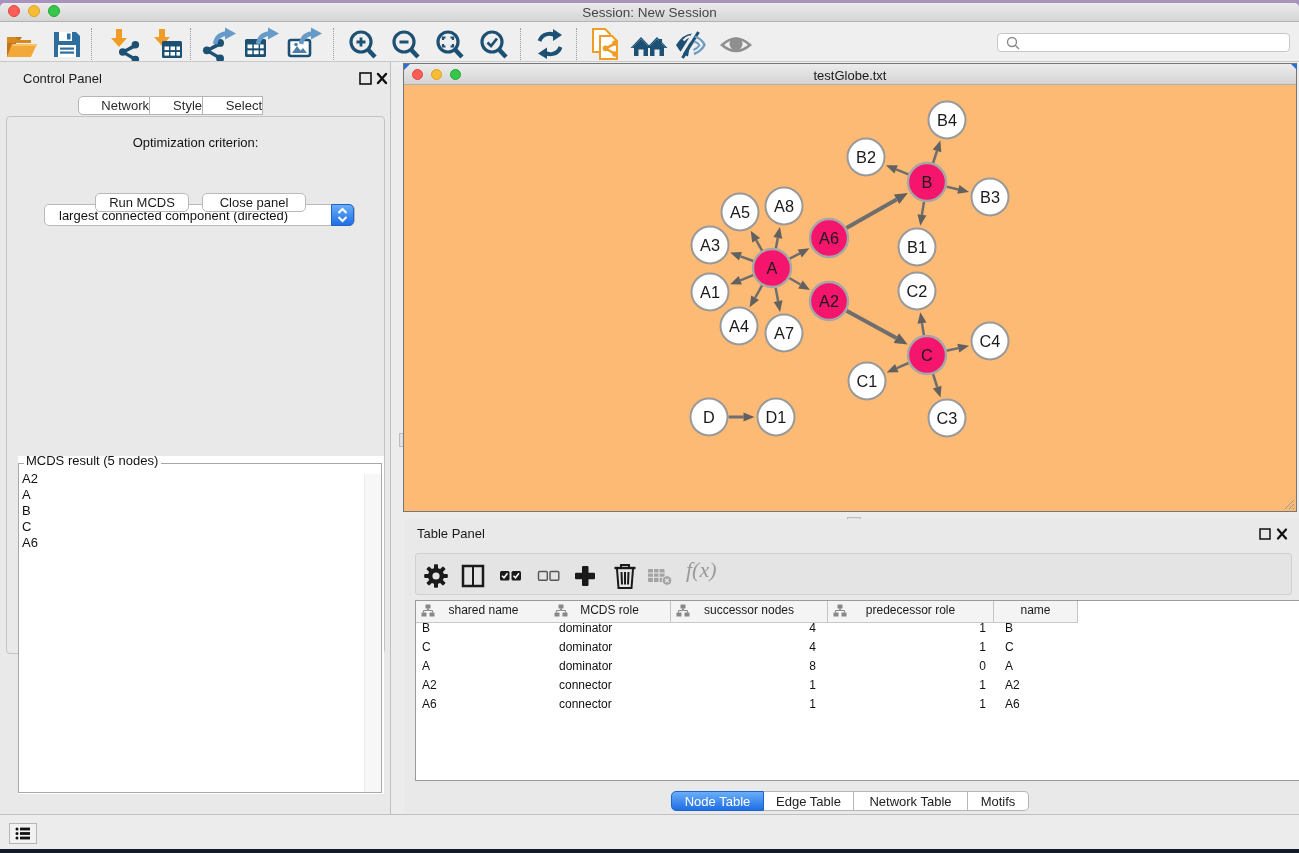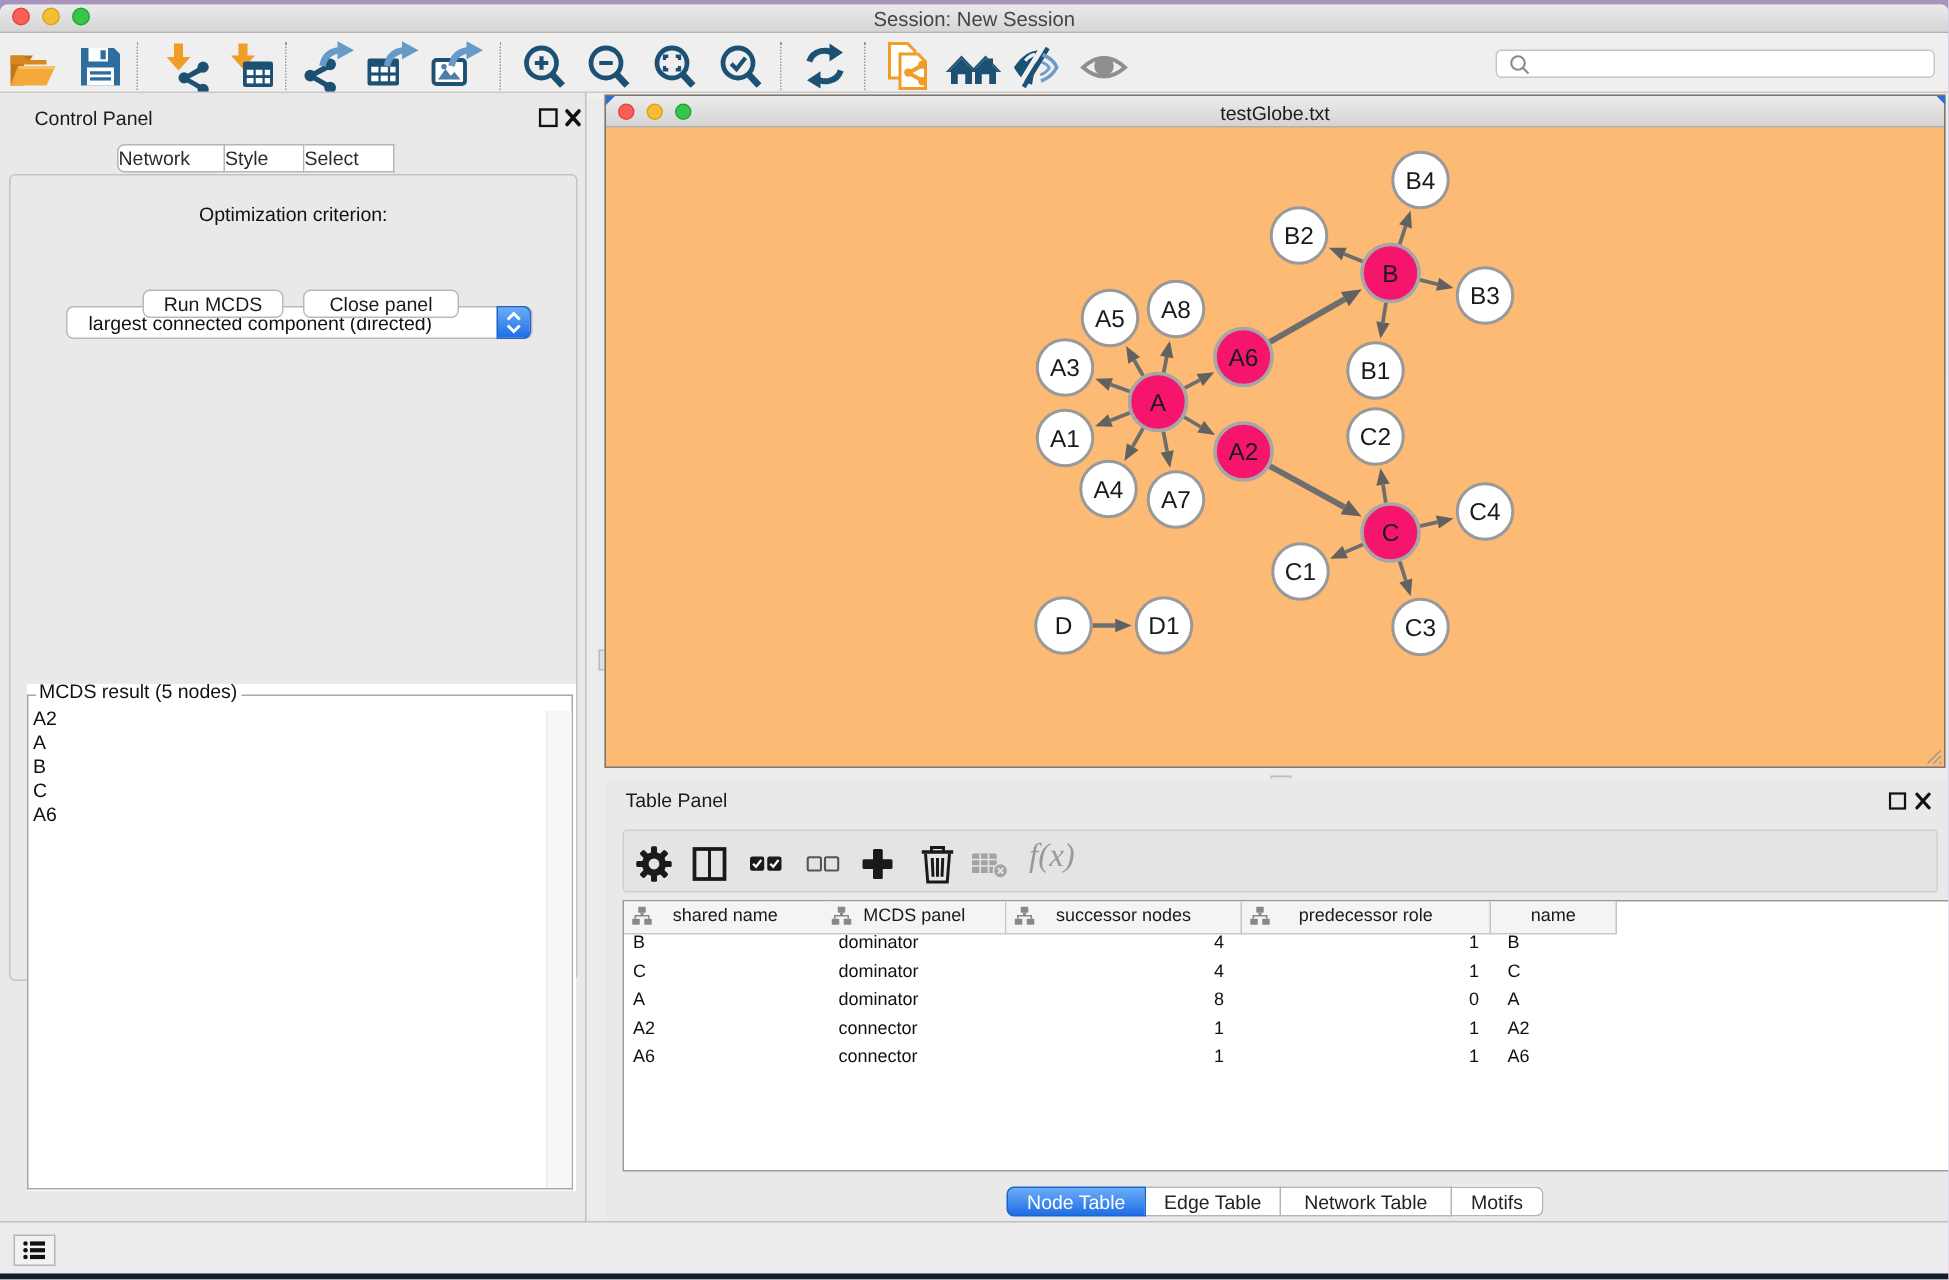--- a/index.html
+++ b/index.html
@@ -13,21 +13,21 @@
 .tl { position:absolute; top:2px; width:12px; height:12px; border-radius:50%; }
 
 #toolbar { position:absolute; left:0; top:19px; width:1299px; height:44px; background:#efefef; }
 .tbsep { position:absolute; top:6px; height:32px; width:0; border-left:1px dotted #9a9a9a; }
 .tbi { position:absolute; top:5px; }
 #searchbox { position:absolute; left:997px; top:11px; width:293px; height:19px; background:#fff; border:1px solid #c6c6c6; border-radius:4px; }
 
 #cpanel { position:absolute; left:0; top:59px; width:391px; height:752px; background:#e9e9e9; border-right:1px solid #c0c0c0; }
 #cpanel .ptitle { position:absolute; left:23px; top:9px; font-size:13px; color:#1a1a1a; }
 .tabrow { position:absolute; height:19px; }
-.tab { position:absolute; top:0; height:19px; background:#ffffff; border:1px solid #b5b5b5; border-left:none; color:#2b2b2b; font-size:13px; text-align:left; line-height:18px; }
+.tab { position:absolute; top:0; height:19px; background:#ffffff; border:1px solid #b5b5b5; border-left:none; color:#2b2b2b; font-size:13px; text-align:right; line-height:18px; }
 .tab.first { border-left:1px solid #b5b5b5; border-radius:5px 0 0 5px; }
 .tab.last { border-radius:0 5px 5px 0;margin-top:48px; }
 .tab.sel { background:linear-gradient(#6aaef8,#1e6ee6); color:#fff; border-color:#1e63c8; }
 #cpcontent { position:absolute; left:6px; top:54px; width:379px; height:538px; background:#e9e9e9; border:1px solid #c3c3c3; border-radius:4px; }
 .btn { position:absolute; background:#ffffff; border:1px solid #b9b9b9; border-radius:5px; font-size:13px; color:#1a1a1a; text-align:center; }
 
 #statusbar { position:absolute; left:0; top:811px; width:1299px; height:38px; background:#ececec; border-top:1px solid #c0c0c0; }
 
 #netwin { position:absolute; left:403px; top:60px; width:894px; height:449px; background:#fdba74; border:1px solid #777; }
 #nettitle { position:absolute; left:0; top:0; width:100%; height:21px; background:linear-gradient(#ececec,#d4d4d4); border-bottom:1px solid #b0b0b0; }
@@ -424,21 +424,21 @@
         </div>
       <div class="th" style="left:133px;width:122px;">
           <svg style="position:absolute;left:5px;top:3px" width="14" height="13" viewBox="0 0 14 13">
             <g fill="#888">
               <rect x="4.5" y="0.5" width="5" height="4" rx="0.5"></rect>
               <rect x="0.5" y="8.5" width="5" height="4" rx="0.5"></rect>
               <rect x="8.5" y="8.5" width="5" height="4" rx="0.5"></rect>
               <path d="M6.5 4.5 L6.5 6.5 L2.5 6.5 L2.5 8.5 M7.5 4.5 L7.5 6.5 L11.5 6.5 L11.5 8.5" stroke="#888" fill="none" stroke-width="1"></path>
             </g>
           </svg>
-          <span>MCDS panel</span>
+          <span>MCDS role</span>
         </div>
       <div class="th" style="left:255px;width:157px;">
           <svg style="position:absolute;left:5px;top:3px" width="14" height="13" viewBox="0 0 14 13">
             <g fill="#888">
               <rect x="4.5" y="0.5" width="5" height="4" rx="0.5"></rect>
               <rect x="0.5" y="8.5" width="5" height="4" rx="0.5"></rect>
               <rect x="8.5" y="8.5" width="5" height="4" rx="0.5"></rect>
               <path d="M6.5 4.5 L6.5 6.5 L2.5 6.5 L2.5 8.5 M7.5 4.5 L7.5 6.5 L11.5 6.5 L11.5 8.5" stroke="#888" fill="none" stroke-width="1"></path>
             </g>
           </svg>

